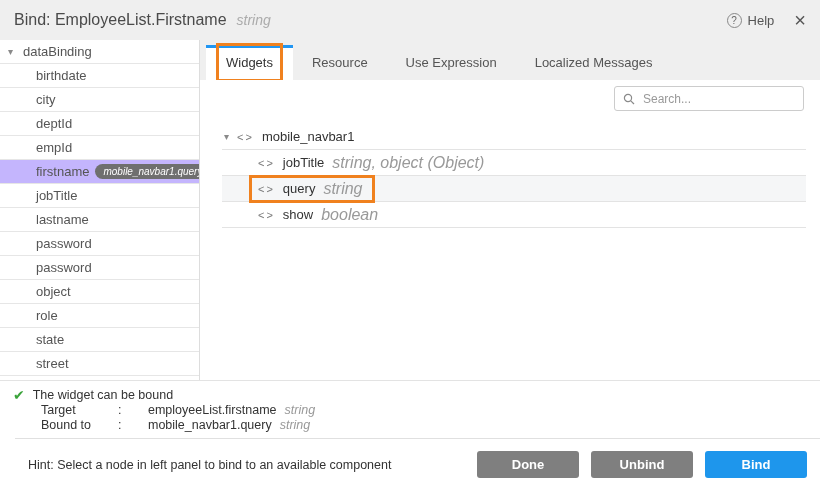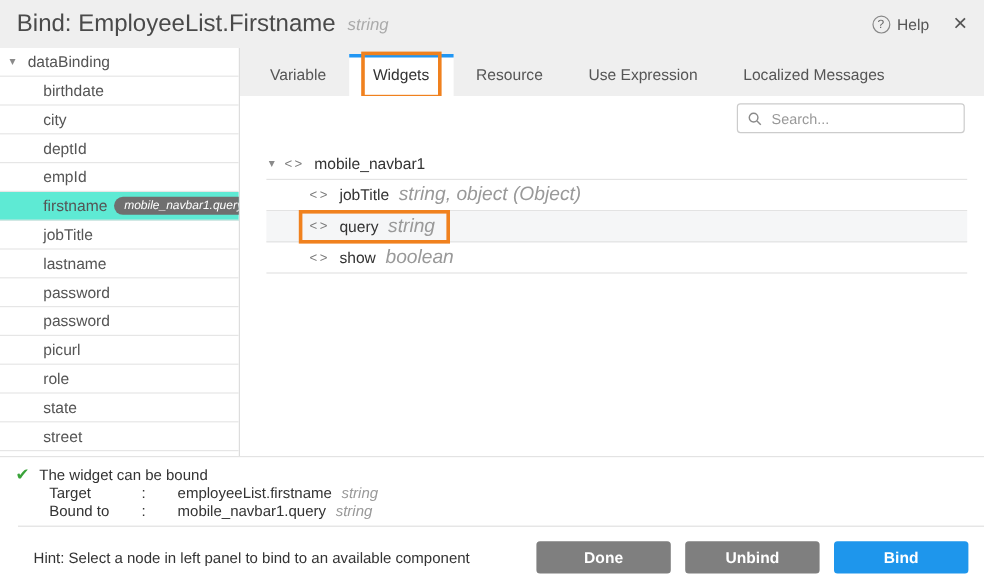--- a/index.html
+++ b/index.html
@@ -4,35 +4,35 @@
 <style>
   * { box-sizing: border-box; }
   html,body { margin:0; padding:0; background:#fff; }
   .app {
     width:820px; height:490px; overflow:hidden; position:relative;
     font-family:"Liberation Sans","DejaVu Sans",sans-serif;
     background:#fff; color:#333;
   }
   
   .hdr { height:40px; background:#efefef; display:flex; align-items:center; padding:0 14px; }
-  .hdr-title { font-size:20px; color:#4a4a4a; }
+  .hdr-title { font-size:16px; color:#4a4a4a; }
   .hdr-type { font-size:14px; color:#ababab; font-style:italic; margin-left:10px; }
   .hdr-right { margin-left:auto; display:flex; align-items:center; }
   .help { display:flex; align-items:center; gap:6px; color:#555; font-size:13px; cursor:pointer; }
   .help-icon { width:15px; height:15px; border:1px solid #888; border-radius:50%; font-size:10px;
     display:flex; align-items:center; justify-content:center; color:#666; }
   .close { margin-left:20px; font-size:20px; color:#555; cursor:pointer; line-height:1; }
   
   .bd { display:flex; height:340px; }
   .sidebar { width:200px; border-right:1px solid #ddd; overflow:hidden; background:#fff; flex:none; }
   .srow { height:24px; border-bottom:1px solid #e6e6e6; font-size:13px; color:#555;
     display:flex; align-items:center; padding-left:36px; cursor:pointer; }
   .srow.root { padding-left:8px; }
   .caret { color:#8a8a8a; font-size:10px; margin-right:10px; flex:none; }
-  .srow.sel { background:#5eead4; }
+  .srow.sel { background:#c4b5fd; }
   .badge { background:#6f6f6f; color:#fff; font-size:10px; font-style:italic; padding:2px 8px;
     border-radius:9px; margin-left:6px; white-space:nowrap; }
   
   .main { flex:1; display:flex; flex-direction:column; background:#fff; min-width:0; }
   .tabbar { background:#efefef; height:40px; display:flex; align-items:stretch; padding:5px 0 0 6px; flex:none; }
   .tab { padding:0 19px; font-size:13px; color:#555; display:flex; align-items:center; cursor:pointer; white-space:nowrap; }
   .tab.active { background:#fff; box-shadow:inset 0 3px 0 0 #2196f3; color:#333; }
   .tab.active .tab-annot { border:3px solid #f0811e; padding:9px 7px; margin:0 -9px; }
   .content { flex:1; display:flex; flex-direction:column; background:#fff; }
   .search-box { align-self:flex-end; margin:6px 16px 0 4px; width:190px; height:25px;
@@ -55,21 +55,21 @@
   .status-line { display:flex; align-items:center; gap:8px; font-size:12.5px; }
   .check { color:#3aa33a; font-size:14px; font-weight:bold; }
   .status-row { margin-left:28px; display:flex; font-size:12.5px; line-height:15px; }
   .status-row .k { width:77px; flex:none; }
   .status-row .c { width:30px; flex:none; }
   .status-row .t { font-style:italic; color:#999; margin-left:8px; }
   
   .ftr { height:52px; border-top:1px solid #e0e0e0; display:flex; align-items:center; padding:0 13px; background:#fff;margin-left:15px; }
   .hint { font-size:12.5px; color:#333; }
   .btns { margin-left:auto; display:flex; gap:12px; }
-  .btn { width:112px; height:27px; border:none; border-radius:3px; color:#fff; font-size:13px;
+  .btn { width:102px; height:27px; border:none; border-radius:3px; color:#fff; font-size:13px;
     font-weight:bold; font-family:inherit; cursor:pointer; }
   .btn.gray { background:#7f7f7f; }
   .btn.blue { background:#1e96ec; }
 </style>
 </head>
 <body>
 
 <div class="app">
 
   <div class="hdr">
@@ -113,41 +113,38 @@
       <div class="srow">
         <span>lastname</span>
       </div>
       <div class="srow">
         <span>password</span>
       </div>
       <div class="srow">
         <span>password</span>
       </div>
       <div class="srow">
-        <span>picurl</span>
+        <span>object</span>
       </div>
       <div class="srow">
         <span>role</span>
       </div>
       <div class="srow">
         <span>state</span>
       </div>
       <div class="srow">
         <span>street</span>
       </div>
       <div class="srow">
         
       </div>
     </div>
 
     <div class="main">
       <div class="tabbar">
-        <div class="tab">
-          <span>Variable</span>
-        </div>
         <div class="tab active">
           <span class="tab-annot">
             <span>Widgets</span>
           </span>
         </div>
         <div class="tab">
           <span>Resource</span>
         </div>
         <div class="tab">
           <span>Use Expression</span>

